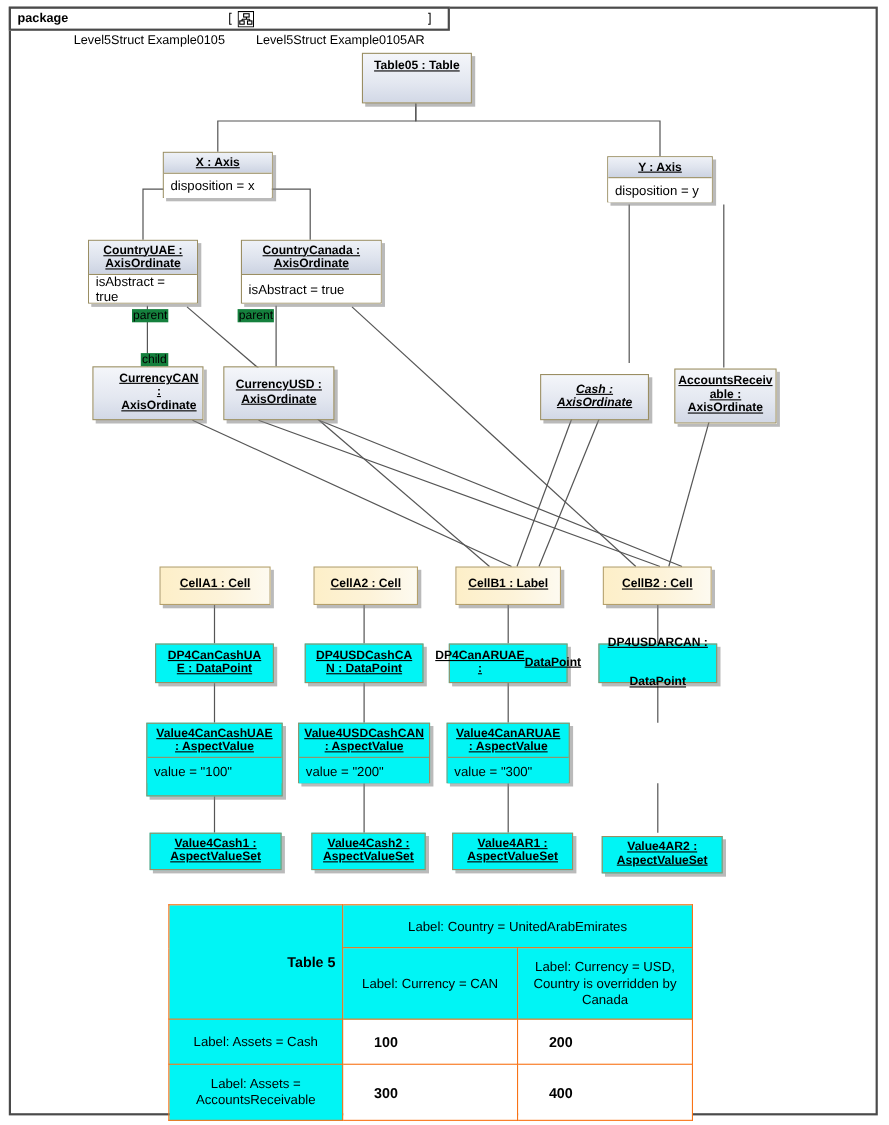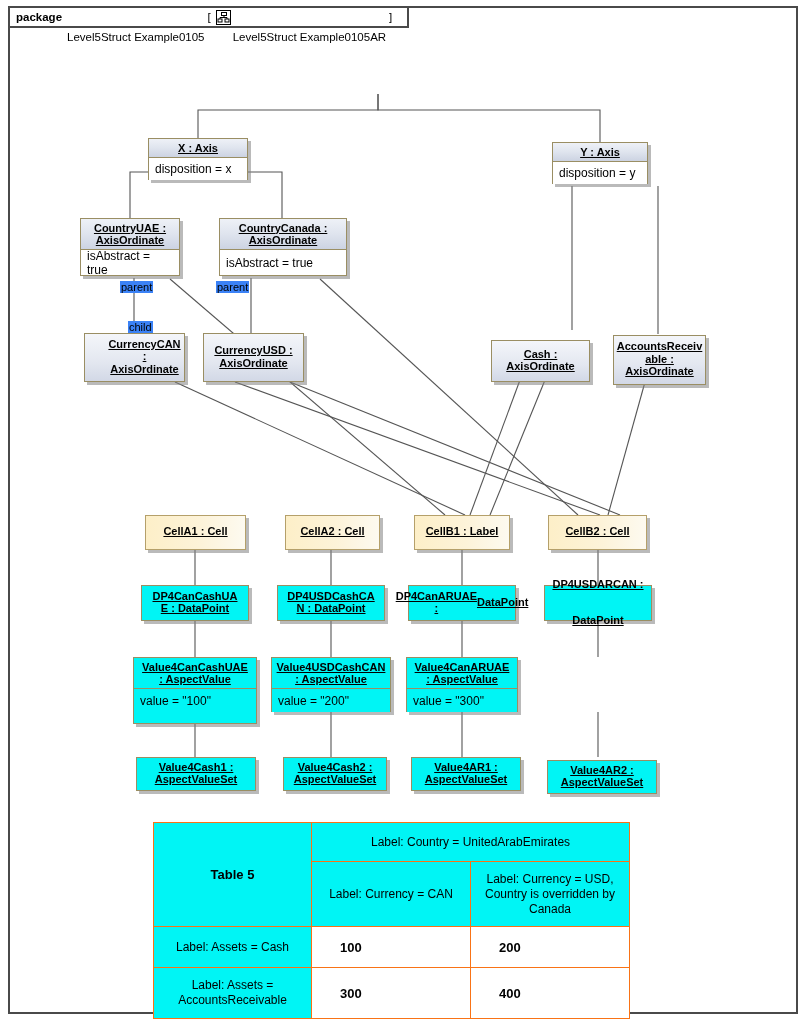--- a/index.html
+++ b/index.html
@@ -36,28 +36,28 @@
   
   .n-cell{background:linear-gradient(to right,#fdefc8 0%,#fdf3d9 55%,#fdfaf0 100%);border-color:#b5a06a;}
   .n-cell .hdr{background:transparent;}
 
   
   .n-cyan{background:#00f5f5;border-color:#9a8e63;}
   .n-cyan .hdr{background:transparent;}
   .n-cyan .cmp{background:#00f5f5;border-top:1px solid #9a8e63;}
 
   
-  .elabel{position:absolute;font-size:11px;color:#000;white-space:nowrap;background:#3b82f6;padding:0 1px;}
+  .elabel{position:absolute;font-size:11px;color:#000;white-space:nowrap;background:#15803d;padding:0 1px;}
 
   
   #tbl{position:absolute;left:153px;top:822px;width:476px;border-collapse:collapse;
        border:1px solid #000;table-layout:fixed;}
   #tbl td{border:1px solid #f97316;font-size:12px;color:#000;padding:4px 6px;line-height:15px;}
   #tbl .cy{background:#00f5f5;text-align:center;}
-  #tbl .ttl{background:#00f5f5;text-align:center;font-weight:bold;font-size:13px;}
+  #tbl .ttl{background:#00f5f5;text-align:right;font-weight:bold;font-size:13px;}
   #tbl .num{background:#ffffff;font-weight:bold;font-size:13px;text-align:left;padding-left:28px;}
 </style>
 </head>
 <body>
 
 <div id="root">
 
   <div id="frame"></div>
 
   <div id="pkg-tab" style="width: 401px;">
@@ -118,20 +118,25 @@
       <path d="M462,550 L462,585"></path>
       <path d="M462,621 L462,657"></path>
       <path d="M462,712 L462,757"></path>
 
       <path d="M598,550 L598,585"></path>
       <path d="M598,621 L598,657"></path>
       <path d="M598,712 L598,757"></path>
     </g>
   </svg>
 
+  <div class="node n-blue plain" style="left:329px;top:48px;width:100px;height:46px;">
+    <div class="hdr" style="height:22px;">
+      <span>Table05 : Table</span>
+    </div>
+  </div>
 
   <div class="node n-blue" style="left:148px;top:138px;width:100px;height:42px;">
     <div class="hdr" style="height:18px;">
       <span>X : Axis</span>
     </div>
     <div class="cmp" style="height:23px;">disposition = x</div>
   </div>
 
   <div class="node n-blue" style="left:552px;top:142px;width:96px;height:42px;">
     <div class="hdr" style="height:18px;">
@@ -167,21 +172,21 @@
     </div>
   </div>
 
   <div class="node n-blue plain" style="left:203px;top:333px;width:101px;height:49px;">
     <div class="hdr" style="height:45px;flex-direction:column;">
       <span>CurrencyUSD :</span>
       <span>AxisOrdinate</span>
     </div>
   </div>
 
-  <div class="node n-blue plain" style="left:491px;top:340px;width:99px;height:42px;">
+  <div class="node n-blue plain" style="left:491px;top:340px;width:99px;height:42px;font-style:italic;">
     <div class="hdr" style="height:38px;flex-direction:column;">
       <span>Cash :</span>
       <span>AxisOrdinate</span>
     </div>
   </div>
 
   <div class="node n-blue plain" style="left:613px;top:335px;width:93px;height:50px;">
     <div class="hdr" style="height:46px;flex-direction:column;">
       <span>AccountsReceiv</span>
       <span>able :</span>

